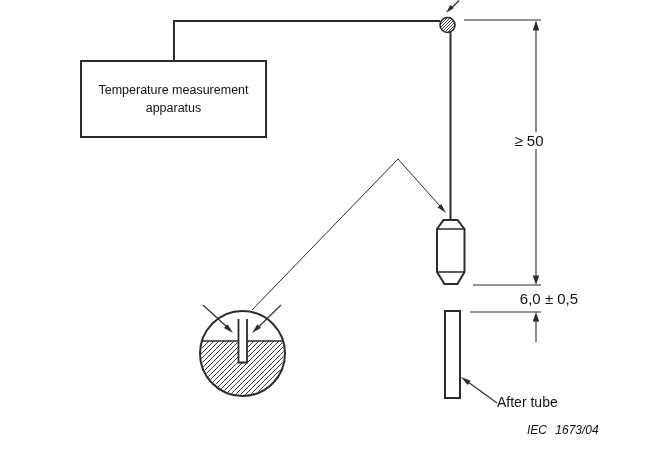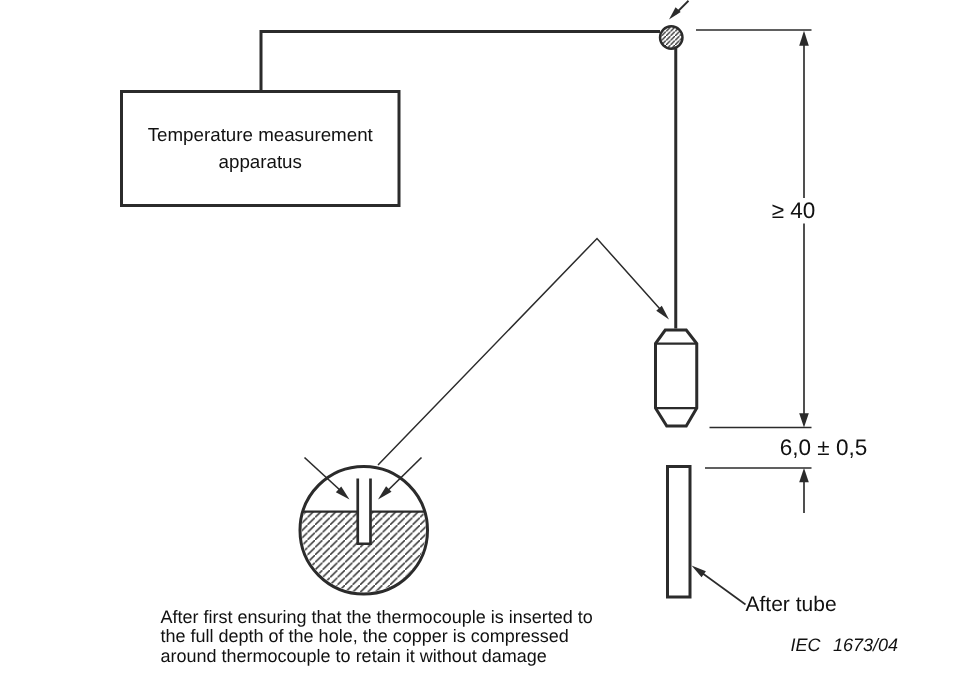--- a/index.html
+++ b/index.html
@@ -141,27 +141,22 @@
         <path d="M 281,305 L 257.5,328" fill="none" stroke="#2b2b2b" stroke-width="1.1"></path>
         <polygon points="252,333 257.4,324.2 261,327.9" fill="#2b2b2b"></polygon>
       </g>
     </g>
   </svg>
 
   <div class="apparatus-box">
     <div class="lbl">Temperature measurement apparatus</div>
   </div>
 
-  <div class="txt dim-label" style="left:507px; top:132px; width:44px;">≥ 40</div>
+  <div class="txt dim-label" style="left:507px; top:132px; width:44px;">≥ 50</div>
 
   <div class="txt dim-label" style="left:518px; top:290px; width:62px;">6,0 ± 0,5</div>
 
   <div class="burner-label">After tube</div>
 
-  <div class="caption">
-    <div>After first ensuring that the thermocouple is inserted to</div>
-    <div>the full depth of the hole, the copper is compressed</div>
-    <div>around thermocouple to retain it without damage</div>
-  </div>
 
   <div class="ref">IEC  1673/04</div>
 
 </div>
 
 </body></html>

